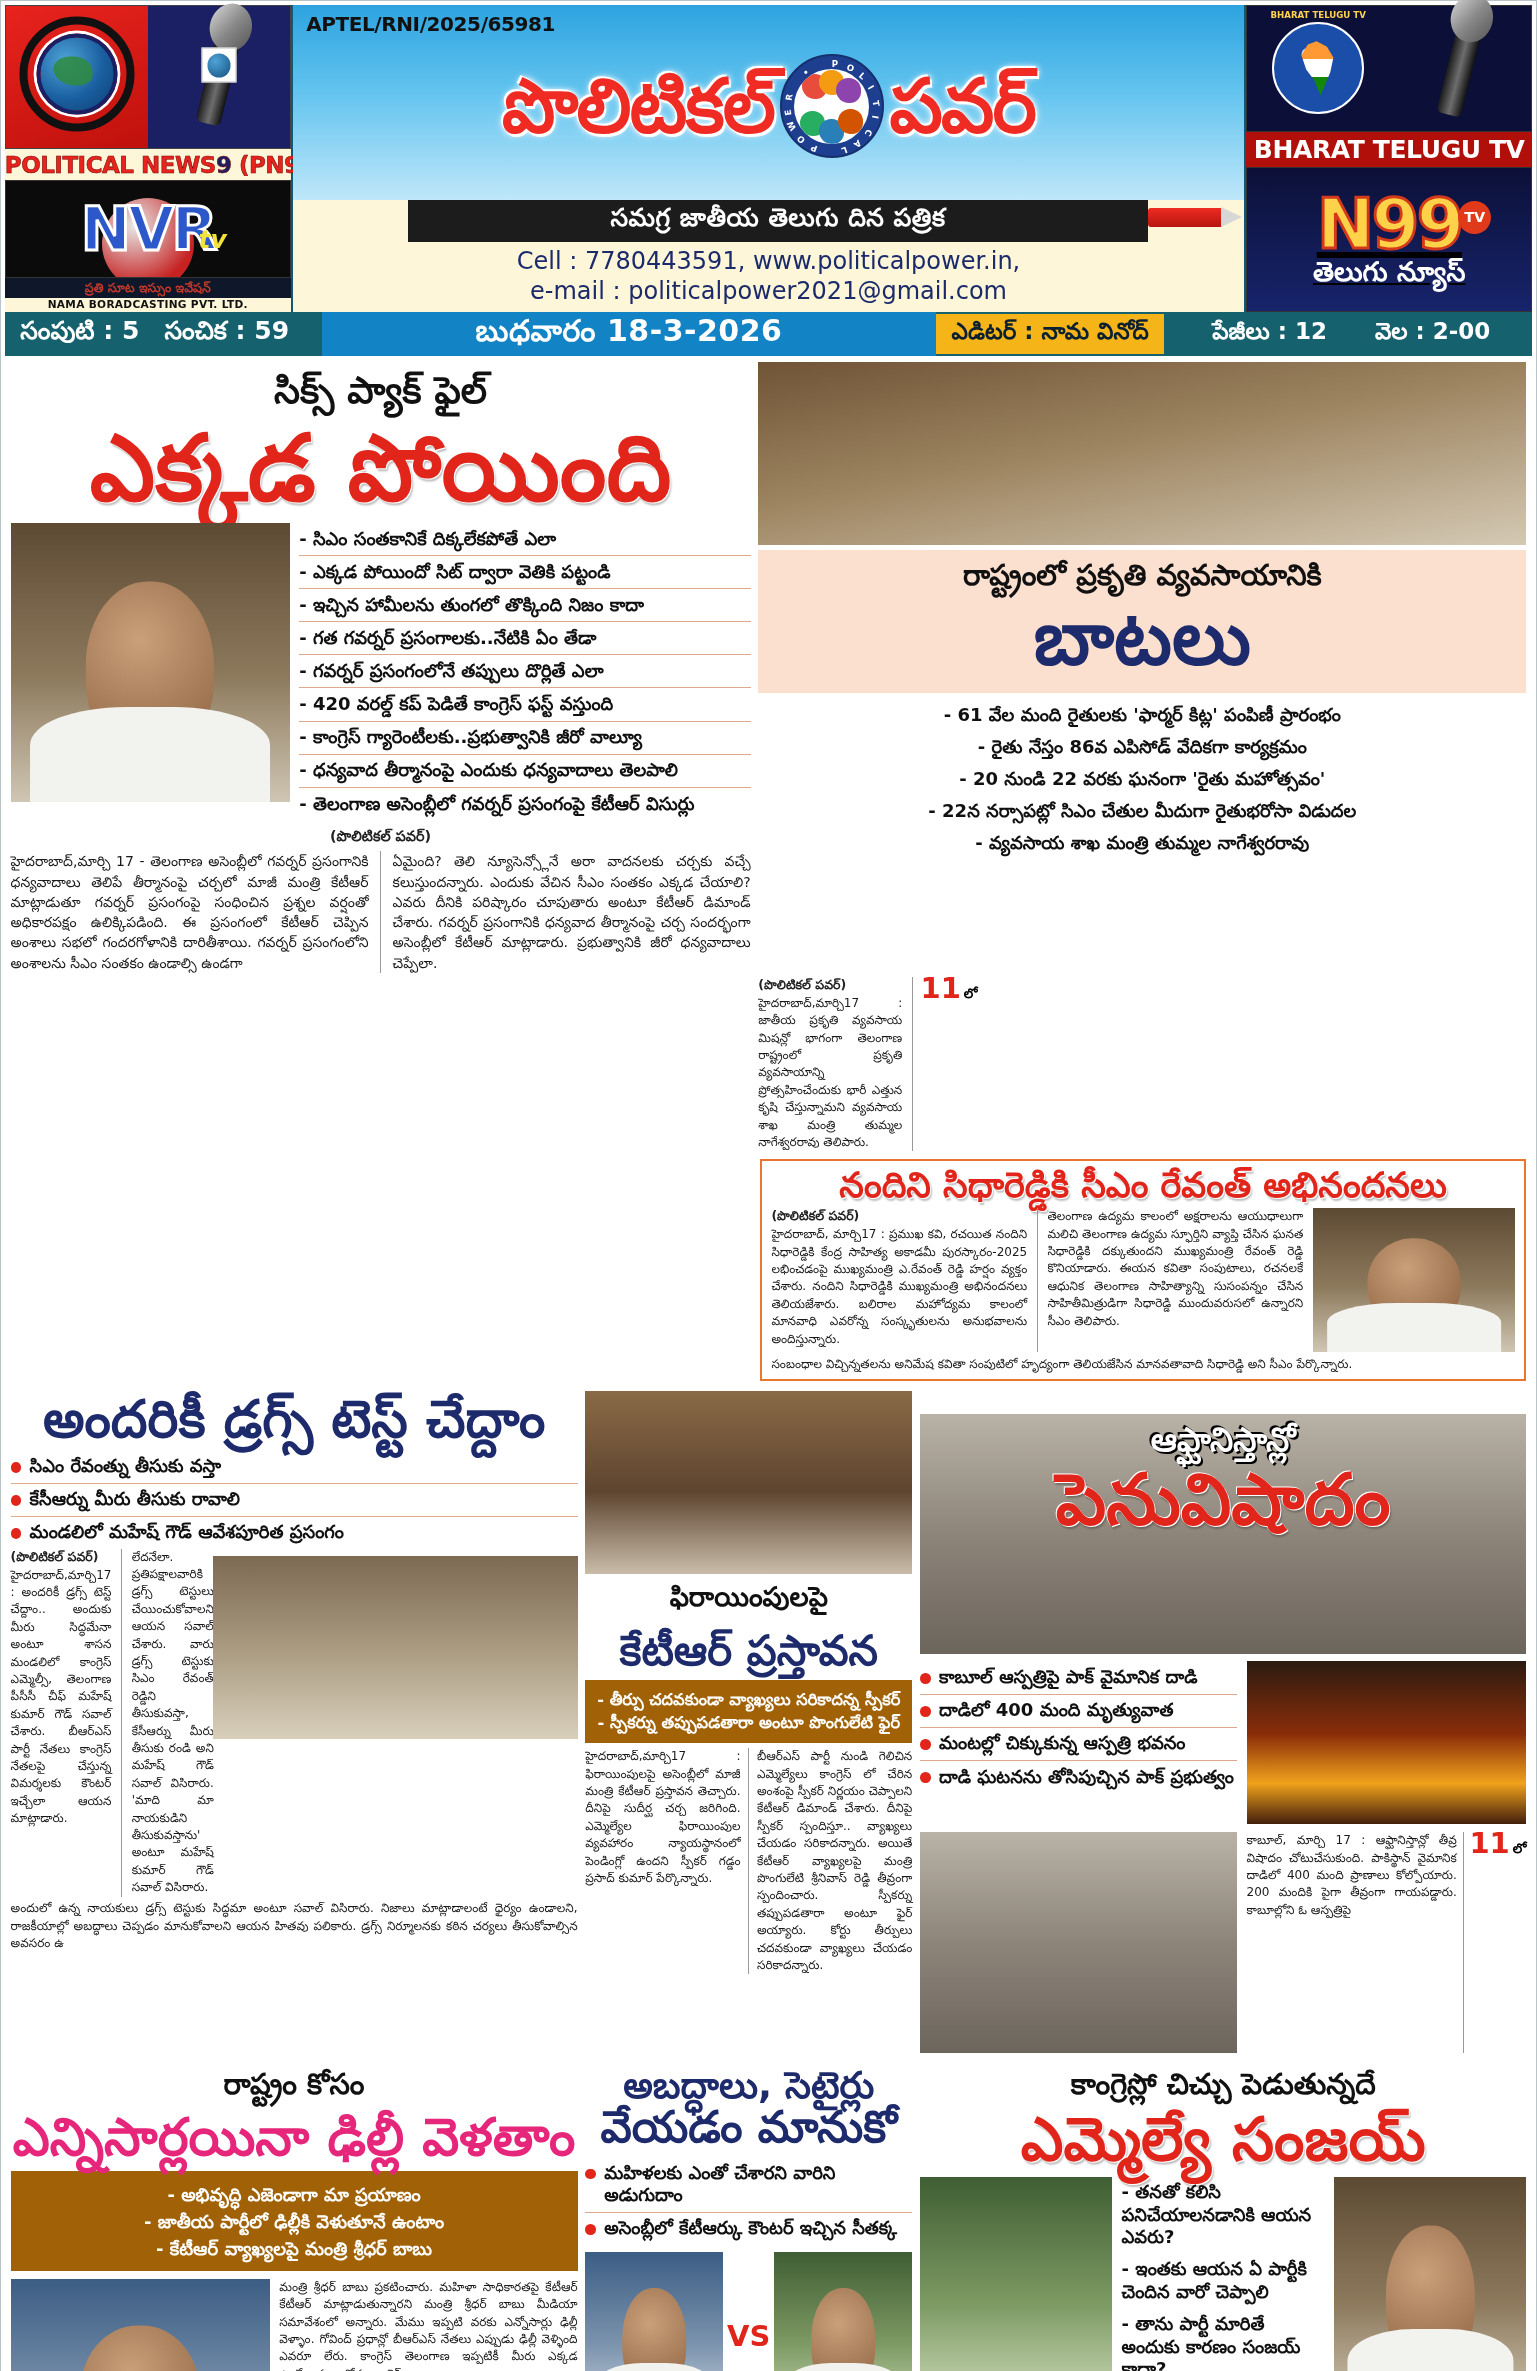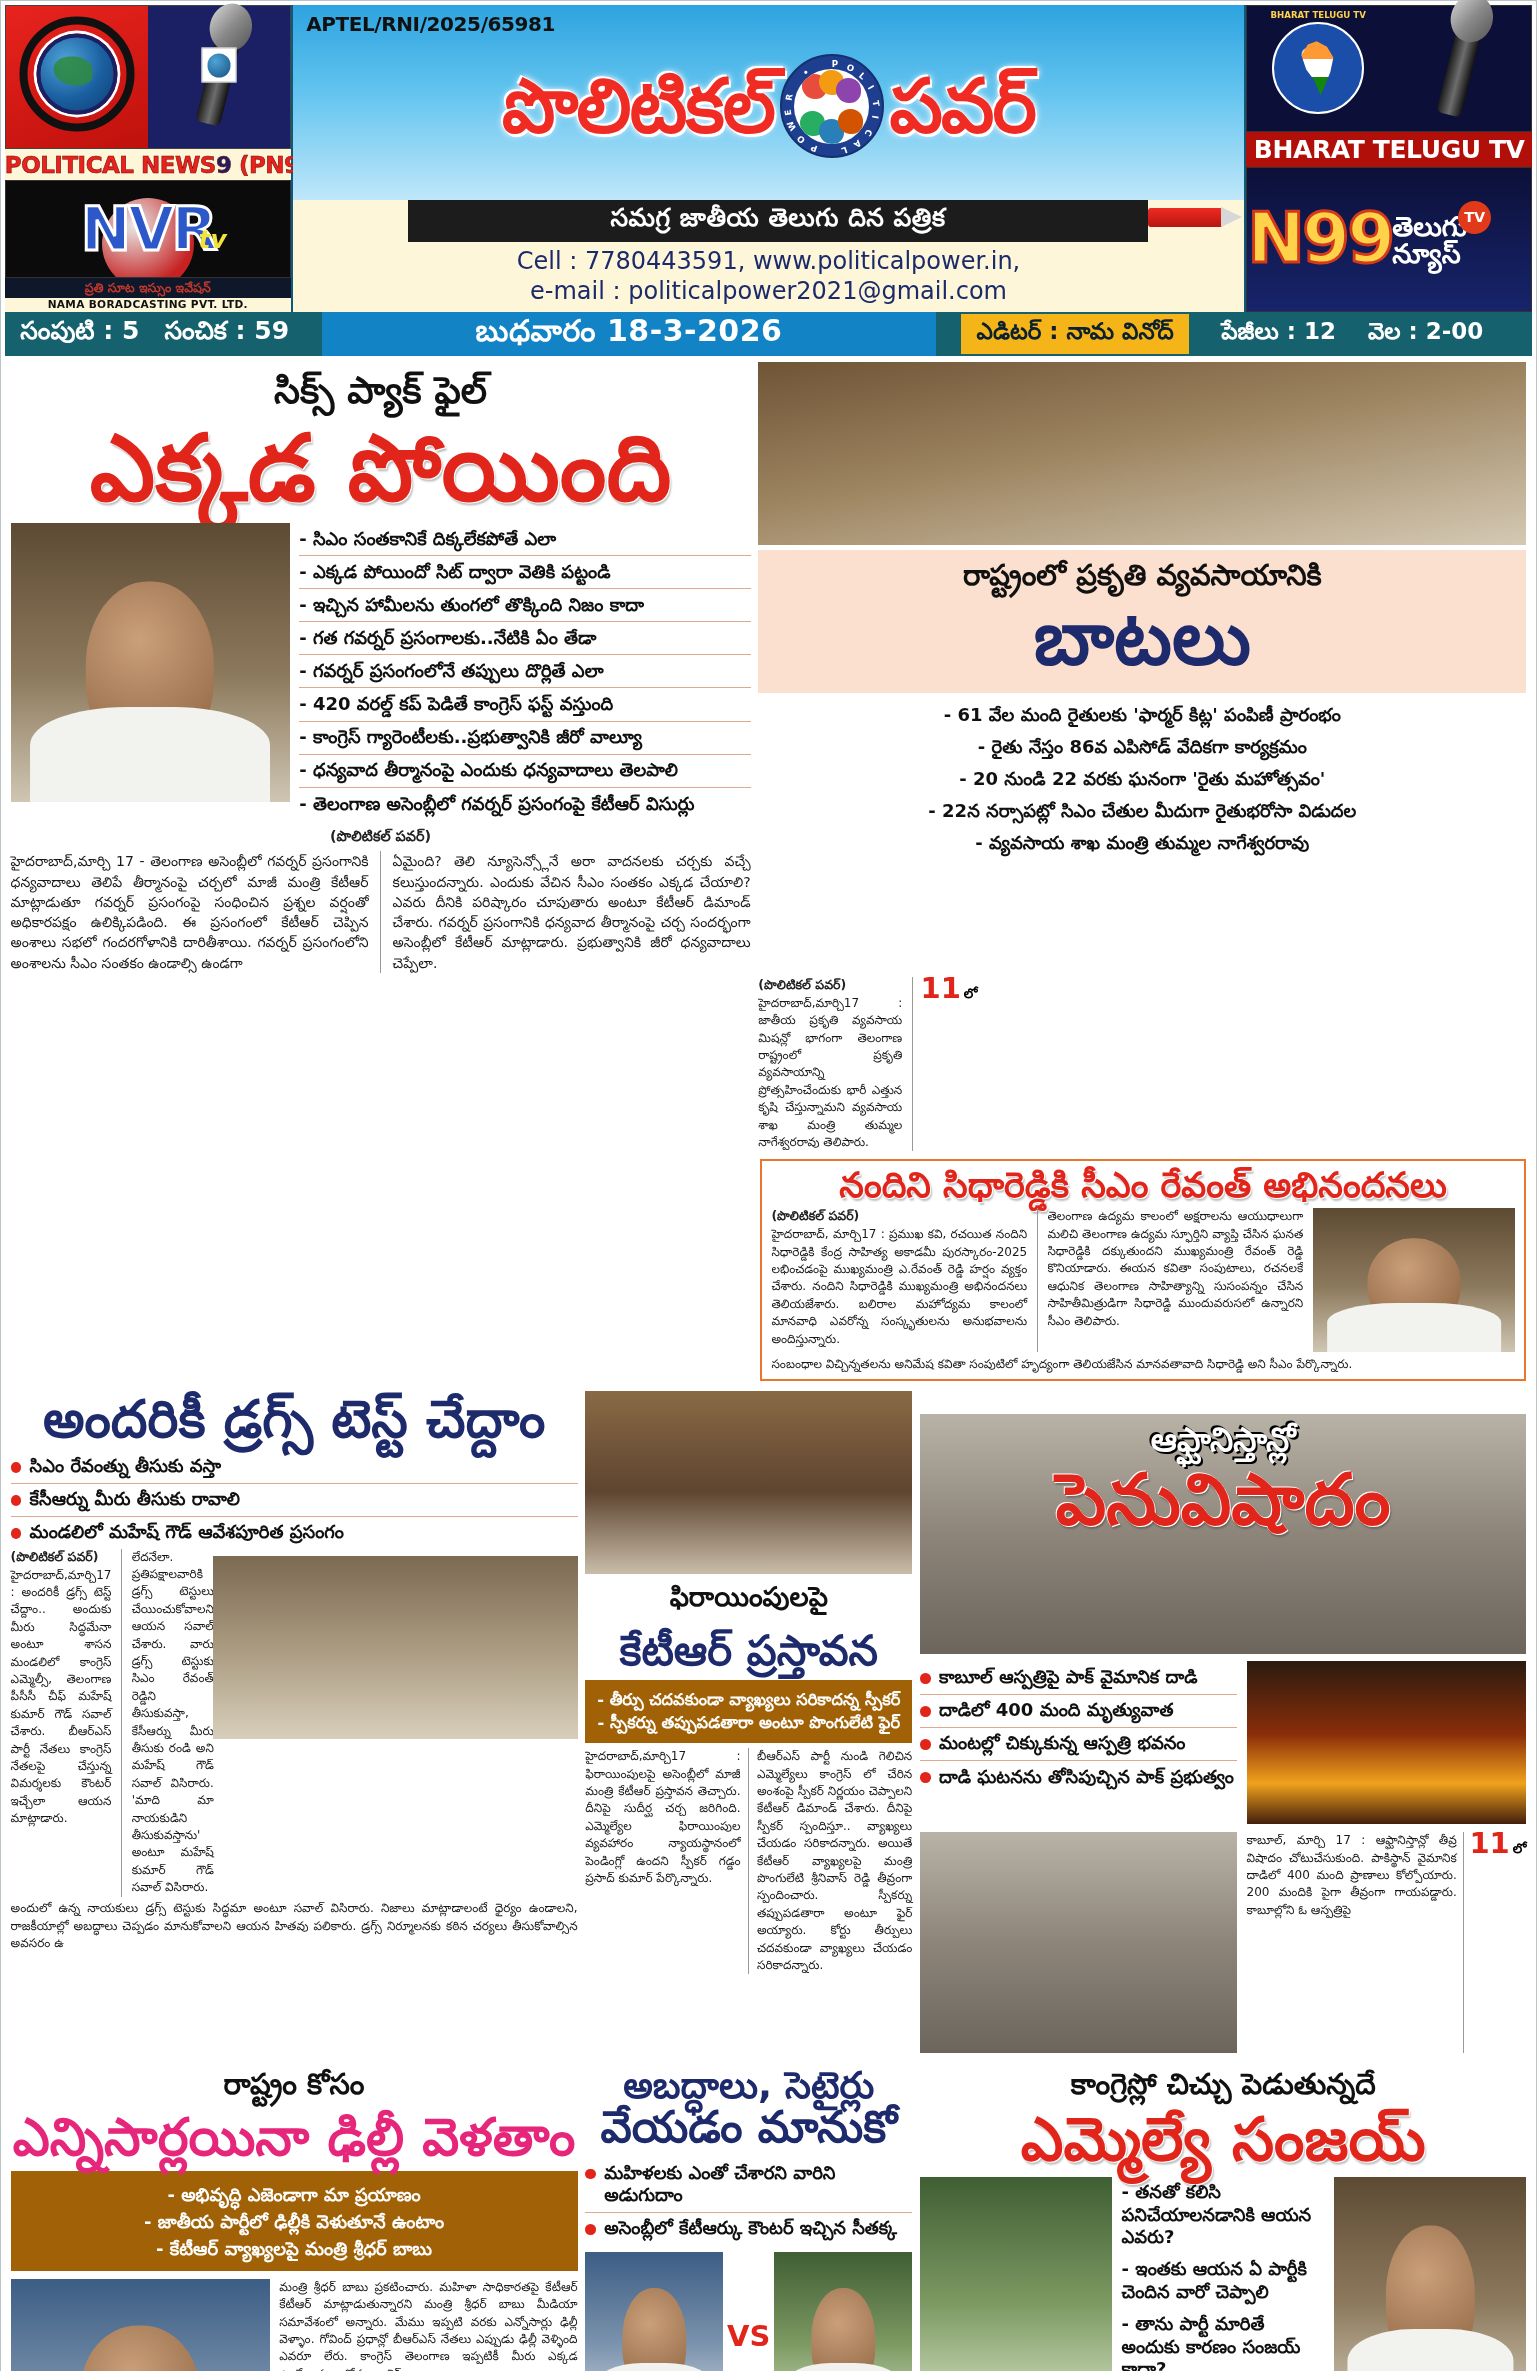--- a/index.html
+++ b/index.html
@@ -94,36 +94,36 @@
                 border:2.9px solid #fff; position:relative; display:flex;
                 align-items:center; justify-content:center; }
   .btv-map { width:40px; height:54px; background:linear-gradient(180deg,#ff9933 33%,#ffffff 33% 66%,#138808 66%);
              clip-path:polygon(46% 0,72% 10%,88% 30%,80% 58%,56% 100%,40% 72%,20% 52%,8% 26%,24% 6%); }
   .btv-ring-txt { position:absolute; width:100%; text-align:center; top:3.8px;
                   font-size:8.6px; color:#ffd24a; font-weight:900; }
   .btv-r { flex:1; position:relative; }
   .btv-name { text-align:center; background:#b00f0a; color:#fff; font-weight:900;
               font-size:25px; padding:2.9px 0; letter-spacing:-0.4px; }
   .n99-box { flex:1; background:linear-gradient(180deg,#0c1038,#17246b);
-             display:flex; flex-direction:row; align-items:center; justify-content:center;
-             position:relative; border:1.9px solid #333; }
+             display:flex; flex-direction:column; align-items:center; justify-content:center;
+             position:relative; border:1.9px solid #333;text-decoration:underline; }
   .n99 { font-size:69px; font-weight:900; color:#ffd24a; line-height:.92;
          -webkit-text-stroke:2.9px #d43a1a; letter-spacing:-2.9px; }
   .n99-tv { position:absolute; right:40px; top:33px; width:33px; height:33px;
             border-radius:50%; background:#e03a1a; color:#fff; font-size:14.4px;
             font-weight:900; display:flex; align-items:center; justify-content:center; }
   .n99-sub { font-size:27px; font-weight:900; color:#fff; line-height:1; margin-top:1.9px; }
 
   
   .datebar { display:flex; height:44px; background:#16616e; align-items:stretch; }
   .db-left { width:317px; color:#fff; font-size:25px; font-weight:700;
              display:flex; align-items:center; gap:25px; padding-left:15.4px; }
   .db-mid { flex:1; background:#1283c4; color:#fff; display:flex; align-items:center;
             justify-content:center; font-size:30px; font-weight:900; letter-spacing:0.5px; }
-  .db-right { width:596px; display:flex; align-items:center; gap:32px; padding-left:25px;
+  .db-right { width:596px; display:flex; align-items:center; gap:48px; 
               color:#fff; font-size:23px; font-weight:700; }
   .db-editor { background:#f5b518; color:#0b2030; font-weight:700; padding:3.8px 15.4px; font-size:23px; }
 
   
   .red-hd { color:#e1251b; font-weight:900; line-height:.96;
             text-shadow:1px 1px 0 #fff,-1px -1px 0 #fff,1.9px 2.9px 1.9px rgba(0,0,0,.25); }
   .navy-hd { color:#1d2a6b; font-weight:900; line-height:1; }
   .pink-hd { color:#e6267a; font-weight:900; line-height:1; }
   .kicker { text-align:center; font-weight:700; color:#111; }
   .bullets { list-style:none; }

